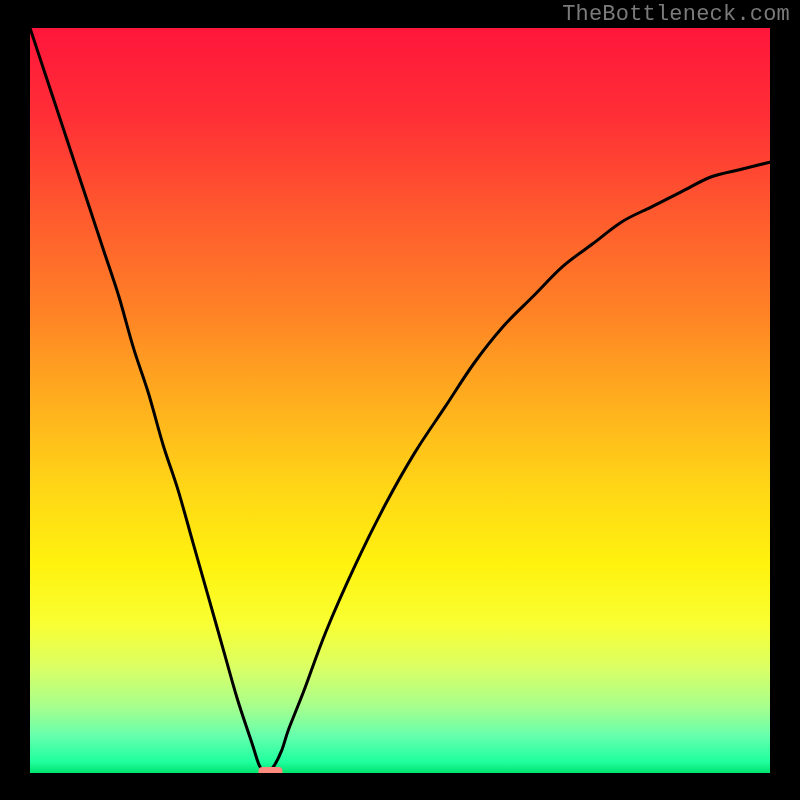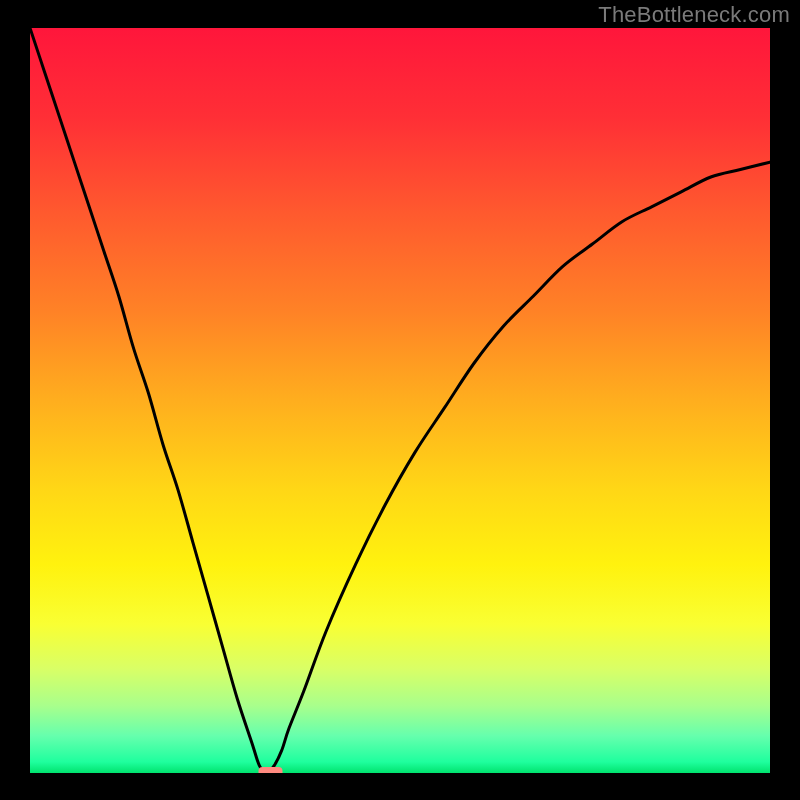--- a/index.html
+++ b/index.html
@@ -21,20 +21,21 @@
   }
   .watermark {
     position: absolute;
     top: 2px;
     right: 10px;
     color: #7a7a7a;
     font-size: 22px;
     font-weight: 500;
     letter-spacing: 0.2px;
     z-index: 10;
+    font-family: Liberation Mono, monospace;
   }
   svg {
     position: absolute;
     top: 0;
     left: 0;
   }
 </style>
 </head>
 <body>
 

